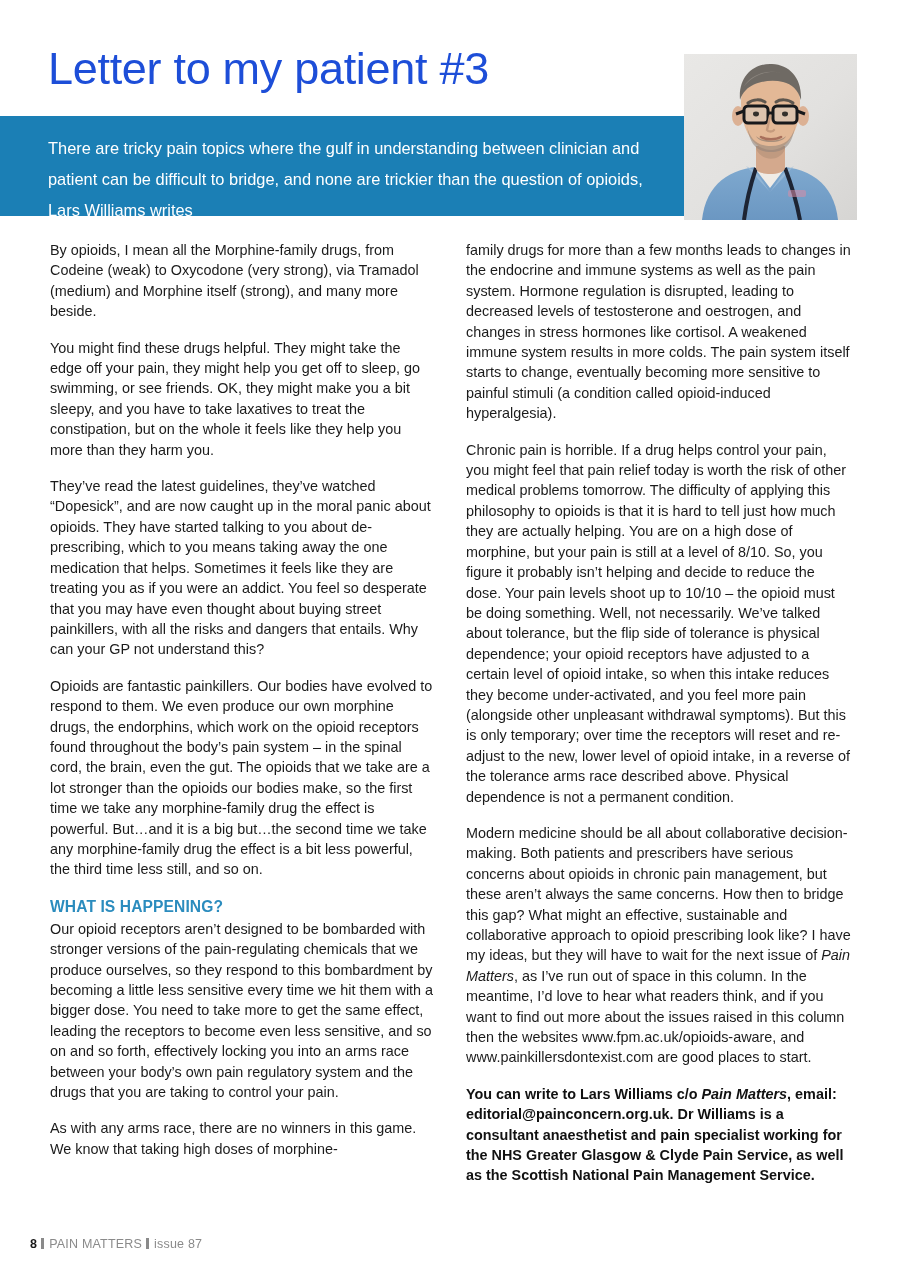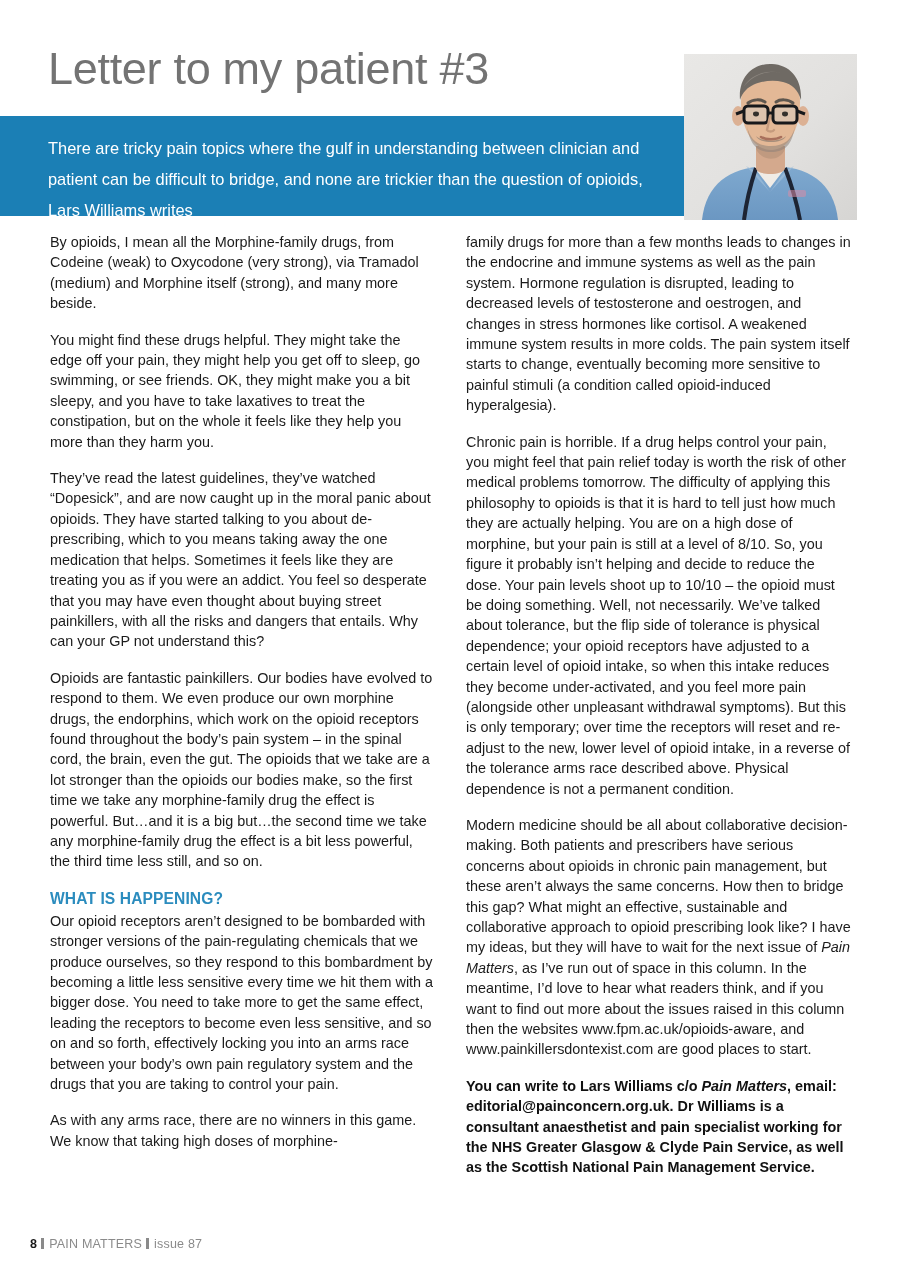--- a/index.html
+++ b/index.html
@@ -17,21 +17,21 @@
   }
 
   
   .page-title {
     position: absolute;
     left: 48px;
     top: 43px;
     font-size: 45px;
     line-height: 52px;
     letter-spacing: -0.3px;
-    color: #737373;
+    color: #1d4ed8;
     font-weight: 400;
     white-space: nowrap;
   }
 
   .standfirst-band {
     position: absolute;
     left: 0;
     top: 116px;
     width: 684px;
     height: 100px;
@@ -56,21 +56,21 @@
     width: 173px;
     height: 166px;
     overflow: hidden;
     background: #e7e6e4;
   }
   .author-photo svg { display: block; }
 
   
   .col {
     position: absolute;
-    top: 232px;
+    top: 240px;
     width: 386px;
     font-size: 14.4px;
     line-height: 20.4px;
     color: #1b1b1b;
   }
   .col-left  { left: 50px; }
   .col-right { left: 466px; }
 
   .col p {
     margin: 0 0 16px 0;

